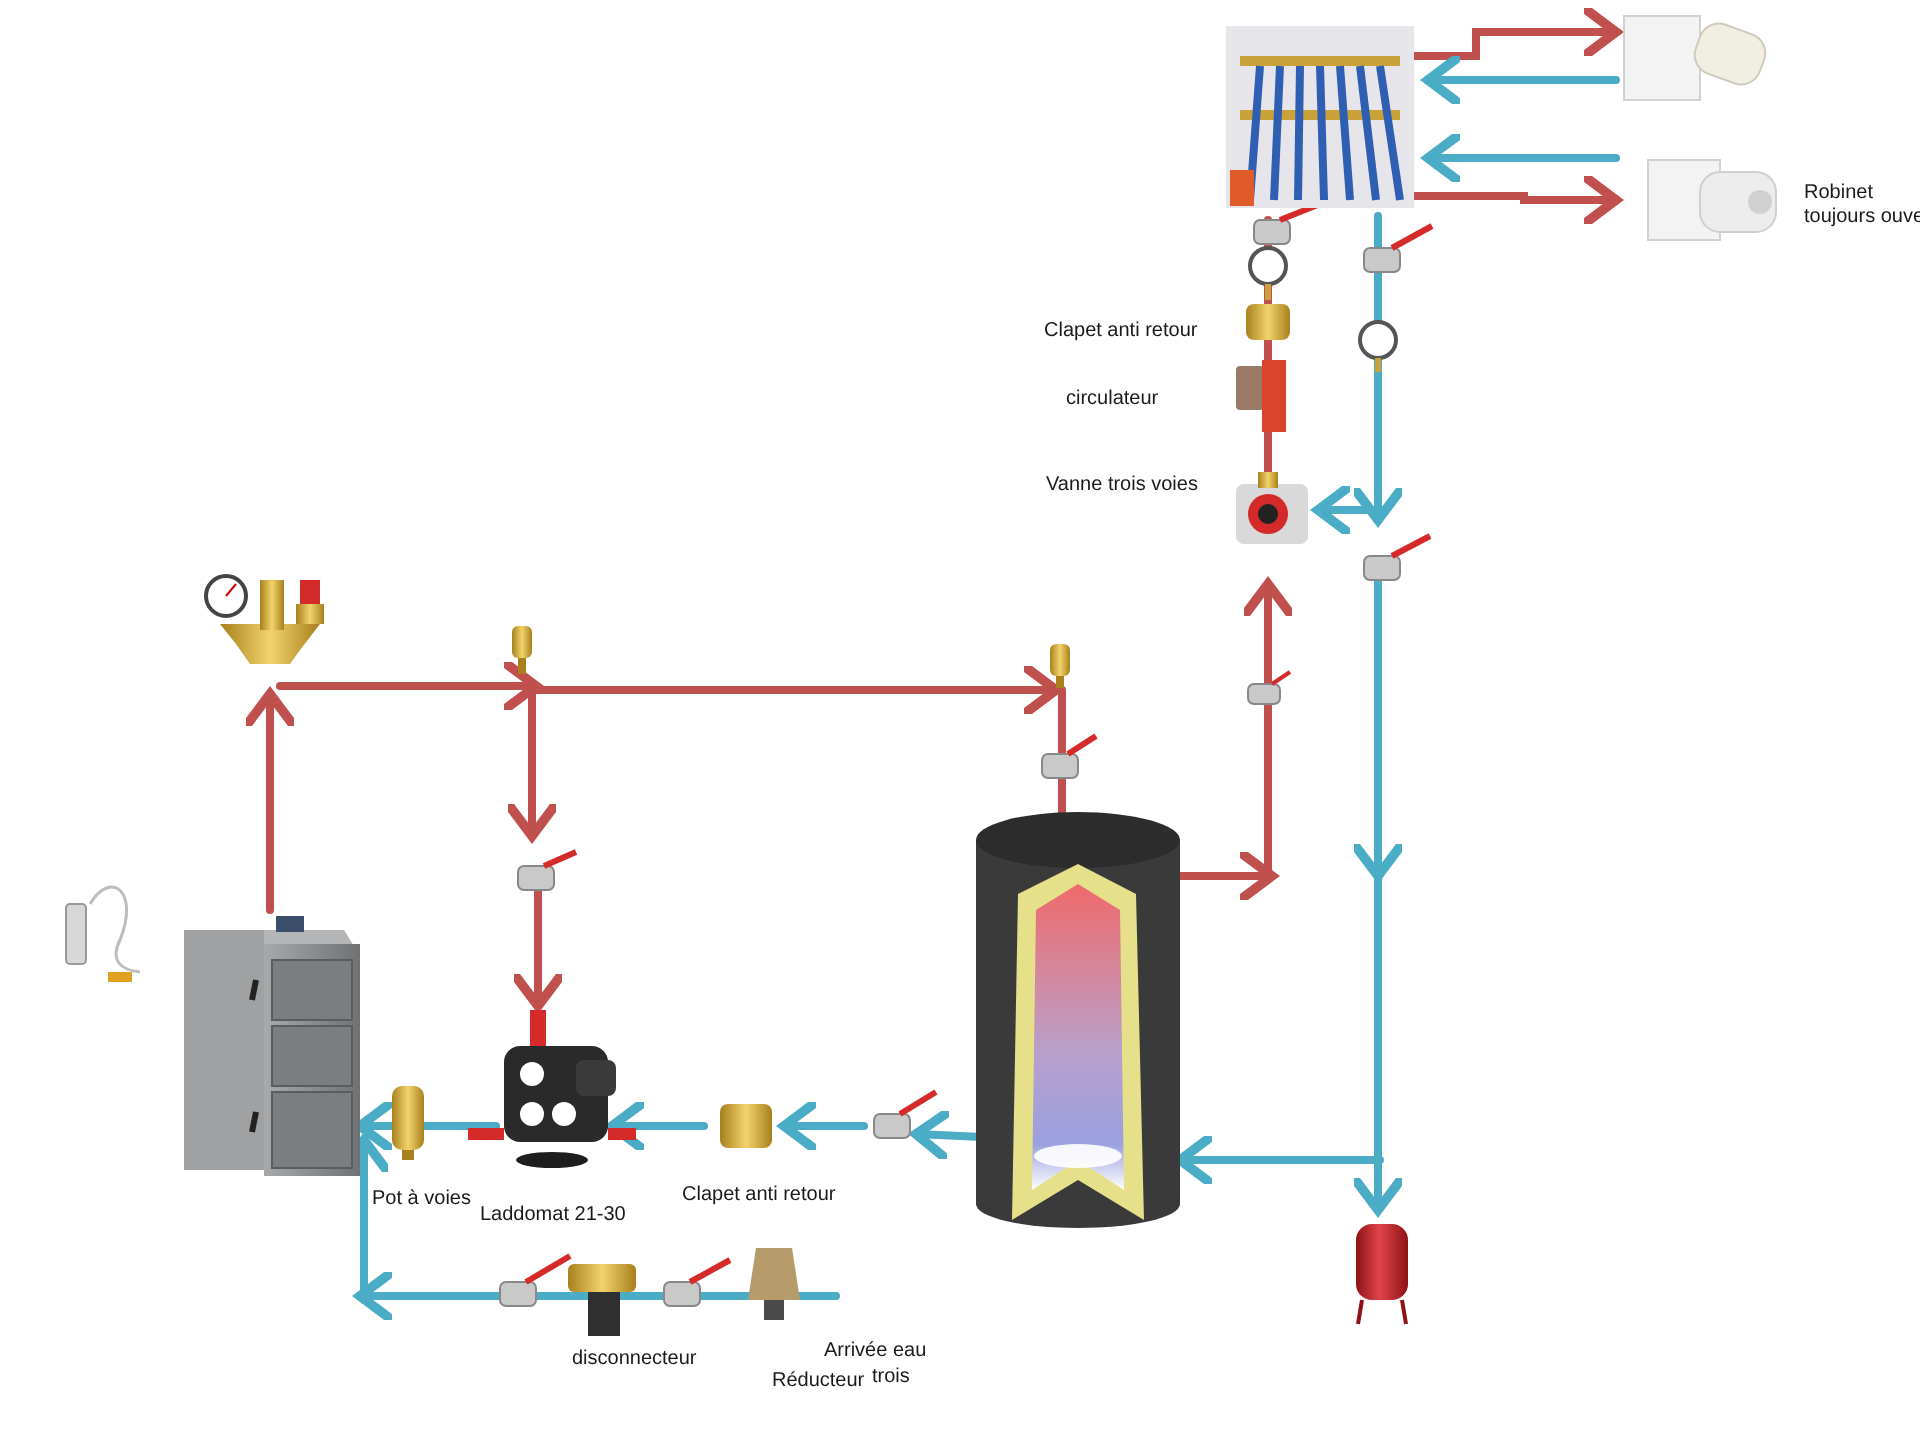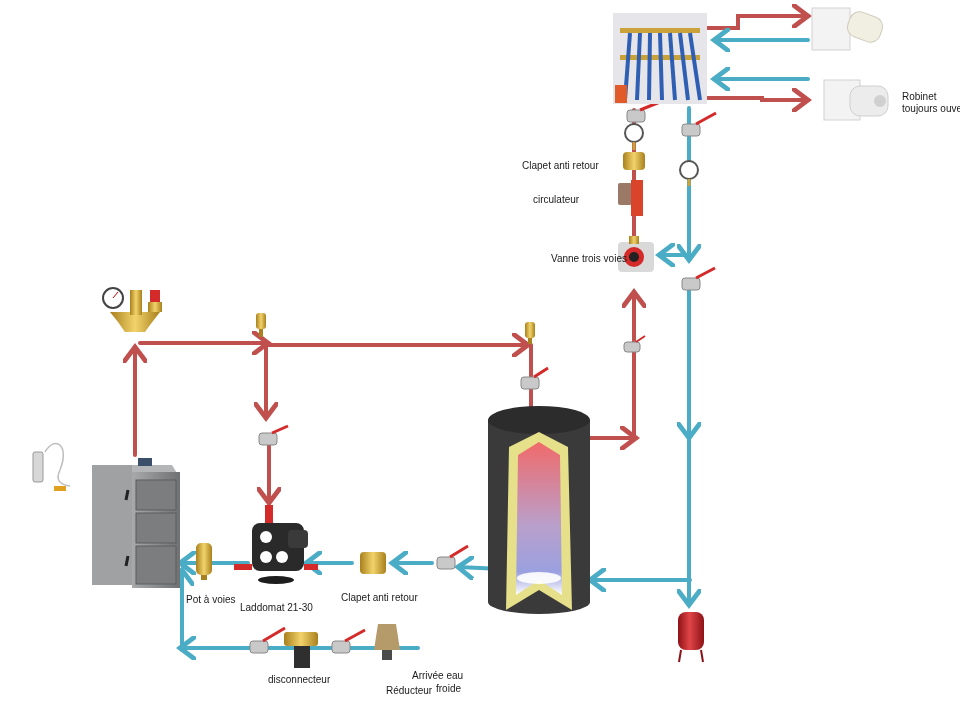--- a/index.html
+++ b/index.html
@@ -245,22 +245,22 @@
 
   <g>
     <rect x="678" y="612" width="26" height="38" rx="8" fill="url(#vesselG)"></rect>
     <line x1="681" y1="650" x2="679" y2="662" stroke="#8e1116" stroke-width="2"></line>
     <line x1="701" y1="650" x2="703" y2="662" stroke="#8e1116" stroke-width="2"></line>
   </g>
 </svg>
 
 <div class="lbl r" style="left:522px; top:159px;">Clapet anti retour</div>
 <div class="lbl r" style="left:533px; top:193px;">circulateur</div>
-<div class="lbl r" style="left:523px; top:252px;margin-left:28px;">Vanne trois voies</div>
+<div class="lbl r" style="left:523px; top:236px;">Vanne trois voies</div>
 <div class="lbl" style="left:902px; top:90px;">Robinet</div>
 <div class="lbl" style="left:902px; top:102px;">toujours ouvert</div>
 <div class="lbl" style="left:186px; top:593px;">Pot à voies</div>
 <div class="lbl" style="left:240px; top:601px;">Laddomat 21-30</div>
 <div class="lbl" style="left:341px; top:591px;">Clapet anti retour</div>
-<div class="lbl" style="left:268px; top:673px;">disconnecteur</div>
+<div class="lbl" style="left:286px; top:673px;">disconnecteur</div>
 <div class="lbl" style="left:386px; top:669px;margin-top:15px;">Réducteur</div>
 <div class="lbl" style="left:412px; top:669px;">Arrivée eau</div>
-<div class="lbl" style="left:436px; top:682px;">froide</div>
+<div class="lbl" style="left:436px; top:682px;">trois</div>
 
 </body></html>

